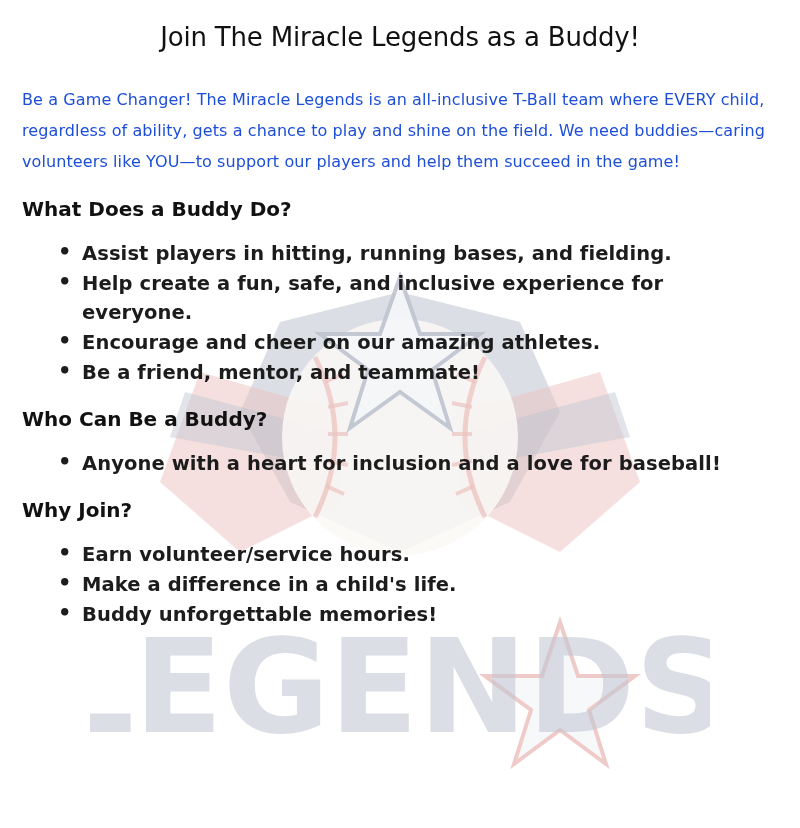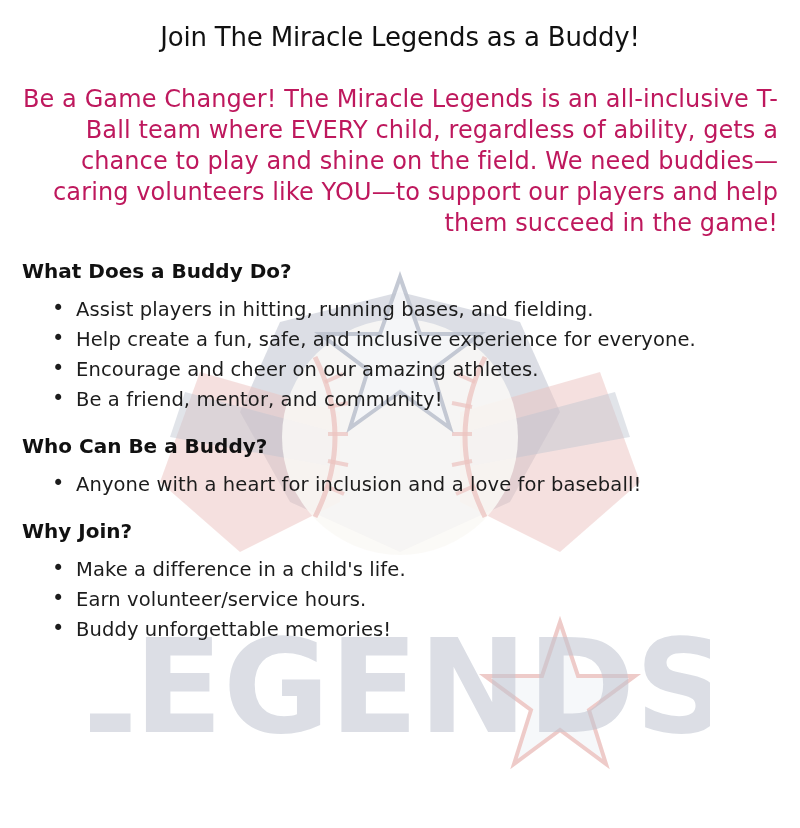--- a/index.html
+++ b/index.html
@@ -39,40 +39,40 @@
   h1.title {
     font-size: 26px;
     font-weight: normal;
     text-align: center;
     margin: 22px 0 0 0;
     letter-spacing: -0.2px;
     color: #111111;
   }
 
   p.intro {
-    font-size: 24px;
+    font-size: 16px;
     line-height: 31px;
     margin: 32px 0 0 0;
-    color: #be185d;
+    color: #1d4ed8;
     letter-spacing: 0.1px;
-    text-align: right;
   }
 
   h2.section {
     font-size: 20px;
     font-weight: bold;
     text-align: left;
     margin: 20px 0 2px 0;
     color: #111111;
   }
 
   ul.bullets {
     list-style: none;
-    margin: 12px;
+    margin: 18px;
     padding: 0 0 0 14px;
+    font-weight: bold;
   }
   ul.bullets li {
     font-size: 19.5px;
     line-height: 29px;
     position: relative;
     padding-left: 28px;
     margin: 0 0 1px 0;
     letter-spacing: 0.1px;
   }
   ul.bullets li::before {
@@ -130,28 +130,28 @@
 
   <h1 class="title">Join The Miracle Legends as a Buddy!</h1>
 
   <p class="intro">Be a Game Changer! The Miracle Legends is an all-inclusive T-Ball team where EVERY child, regardless of ability, gets a chance to play and shine on the field. We need buddies—caring volunteers like YOU—to support our players and help them succeed in the game!</p>
 
   <h2 class="section">What Does a Buddy Do?</h2>
   <ul class="bullets">
     <li>Assist players in hitting, running bases, and fielding.</li>
     <li>Help create a fun, safe, and inclusive experience for everyone.</li>
     <li>Encourage and cheer on our amazing athletes.</li>
-    <li>Be a friend, mentor, and community!</li>
+    <li>Be a friend, mentor, and teammate!</li>
   </ul>
 
   <h2 class="section">Who Can Be a Buddy?</h2>
   <ul class="bullets">
     <li>Anyone with a heart for inclusion and a love for baseball!</li>
   </ul>
 
   <h2 class="section">Why Join?</h2>
   <ul class="bullets">
+    <li>Earn volunteer/service hours.</li>
     <li>Make a difference in a child's life.</li>
-    <li>Earn volunteer/service hours.</li>
     <li>Buddy unforgettable memories!</li>
   </ul>
 
 </div>
 
 </body></html>

